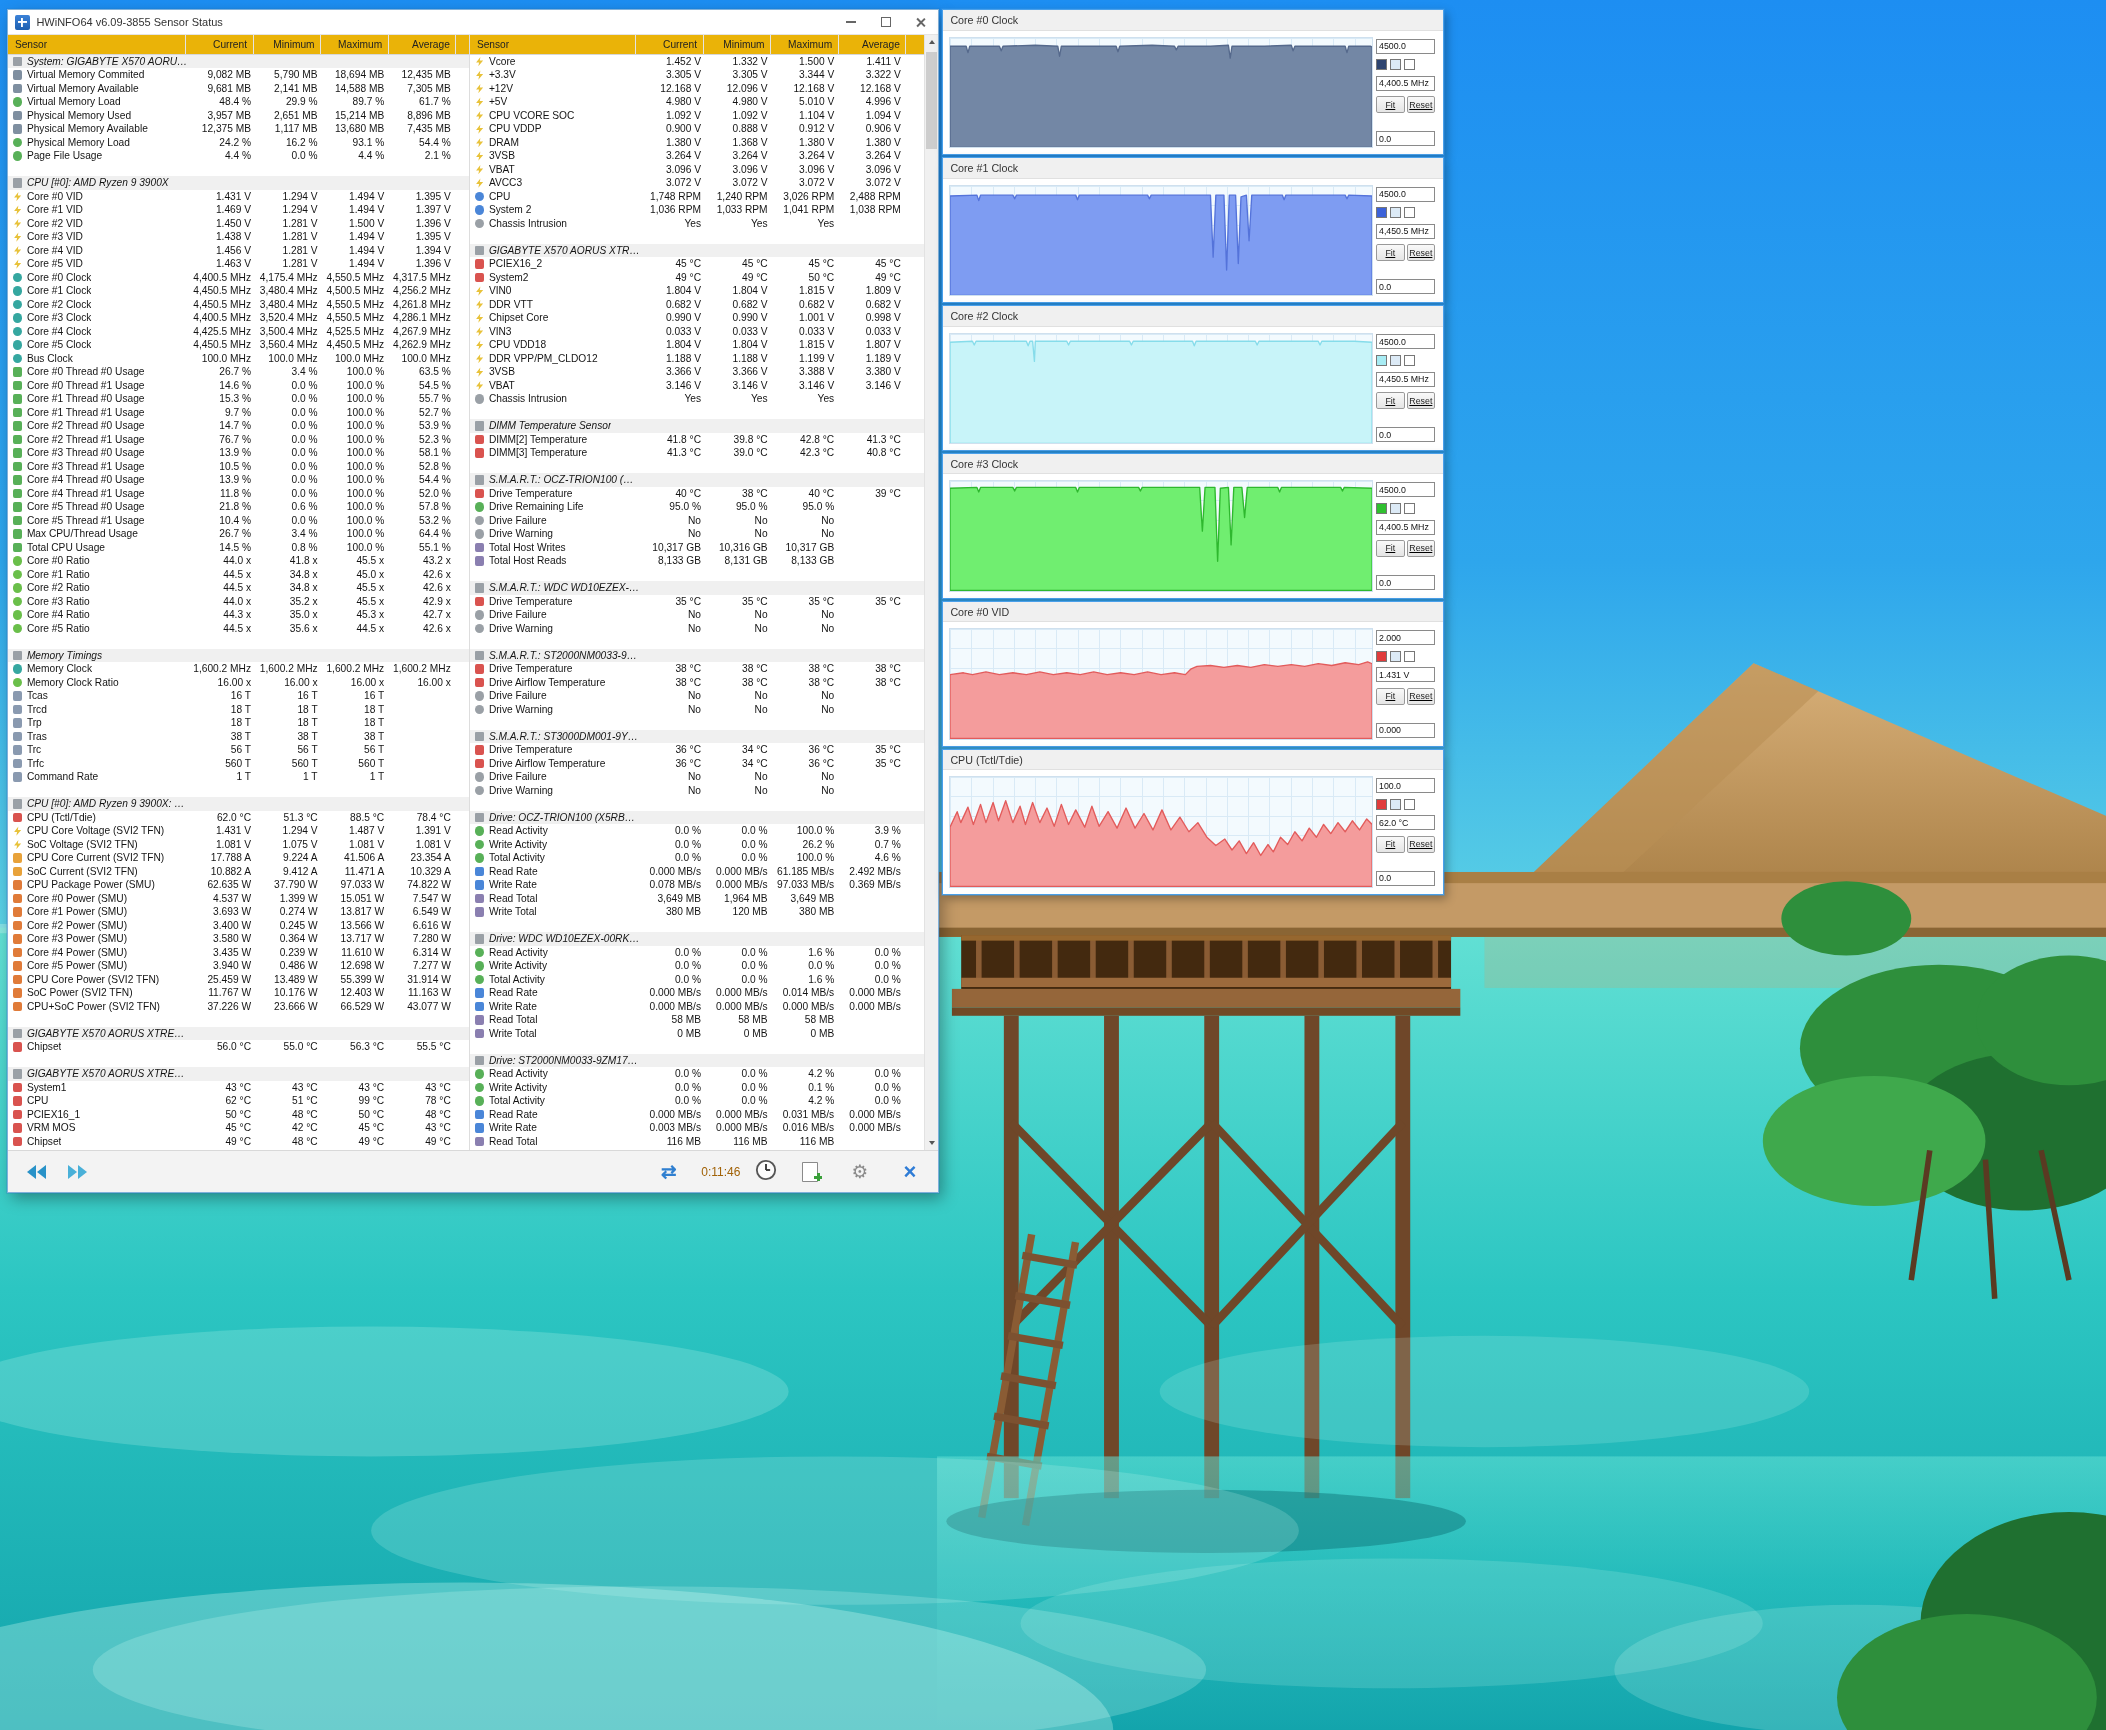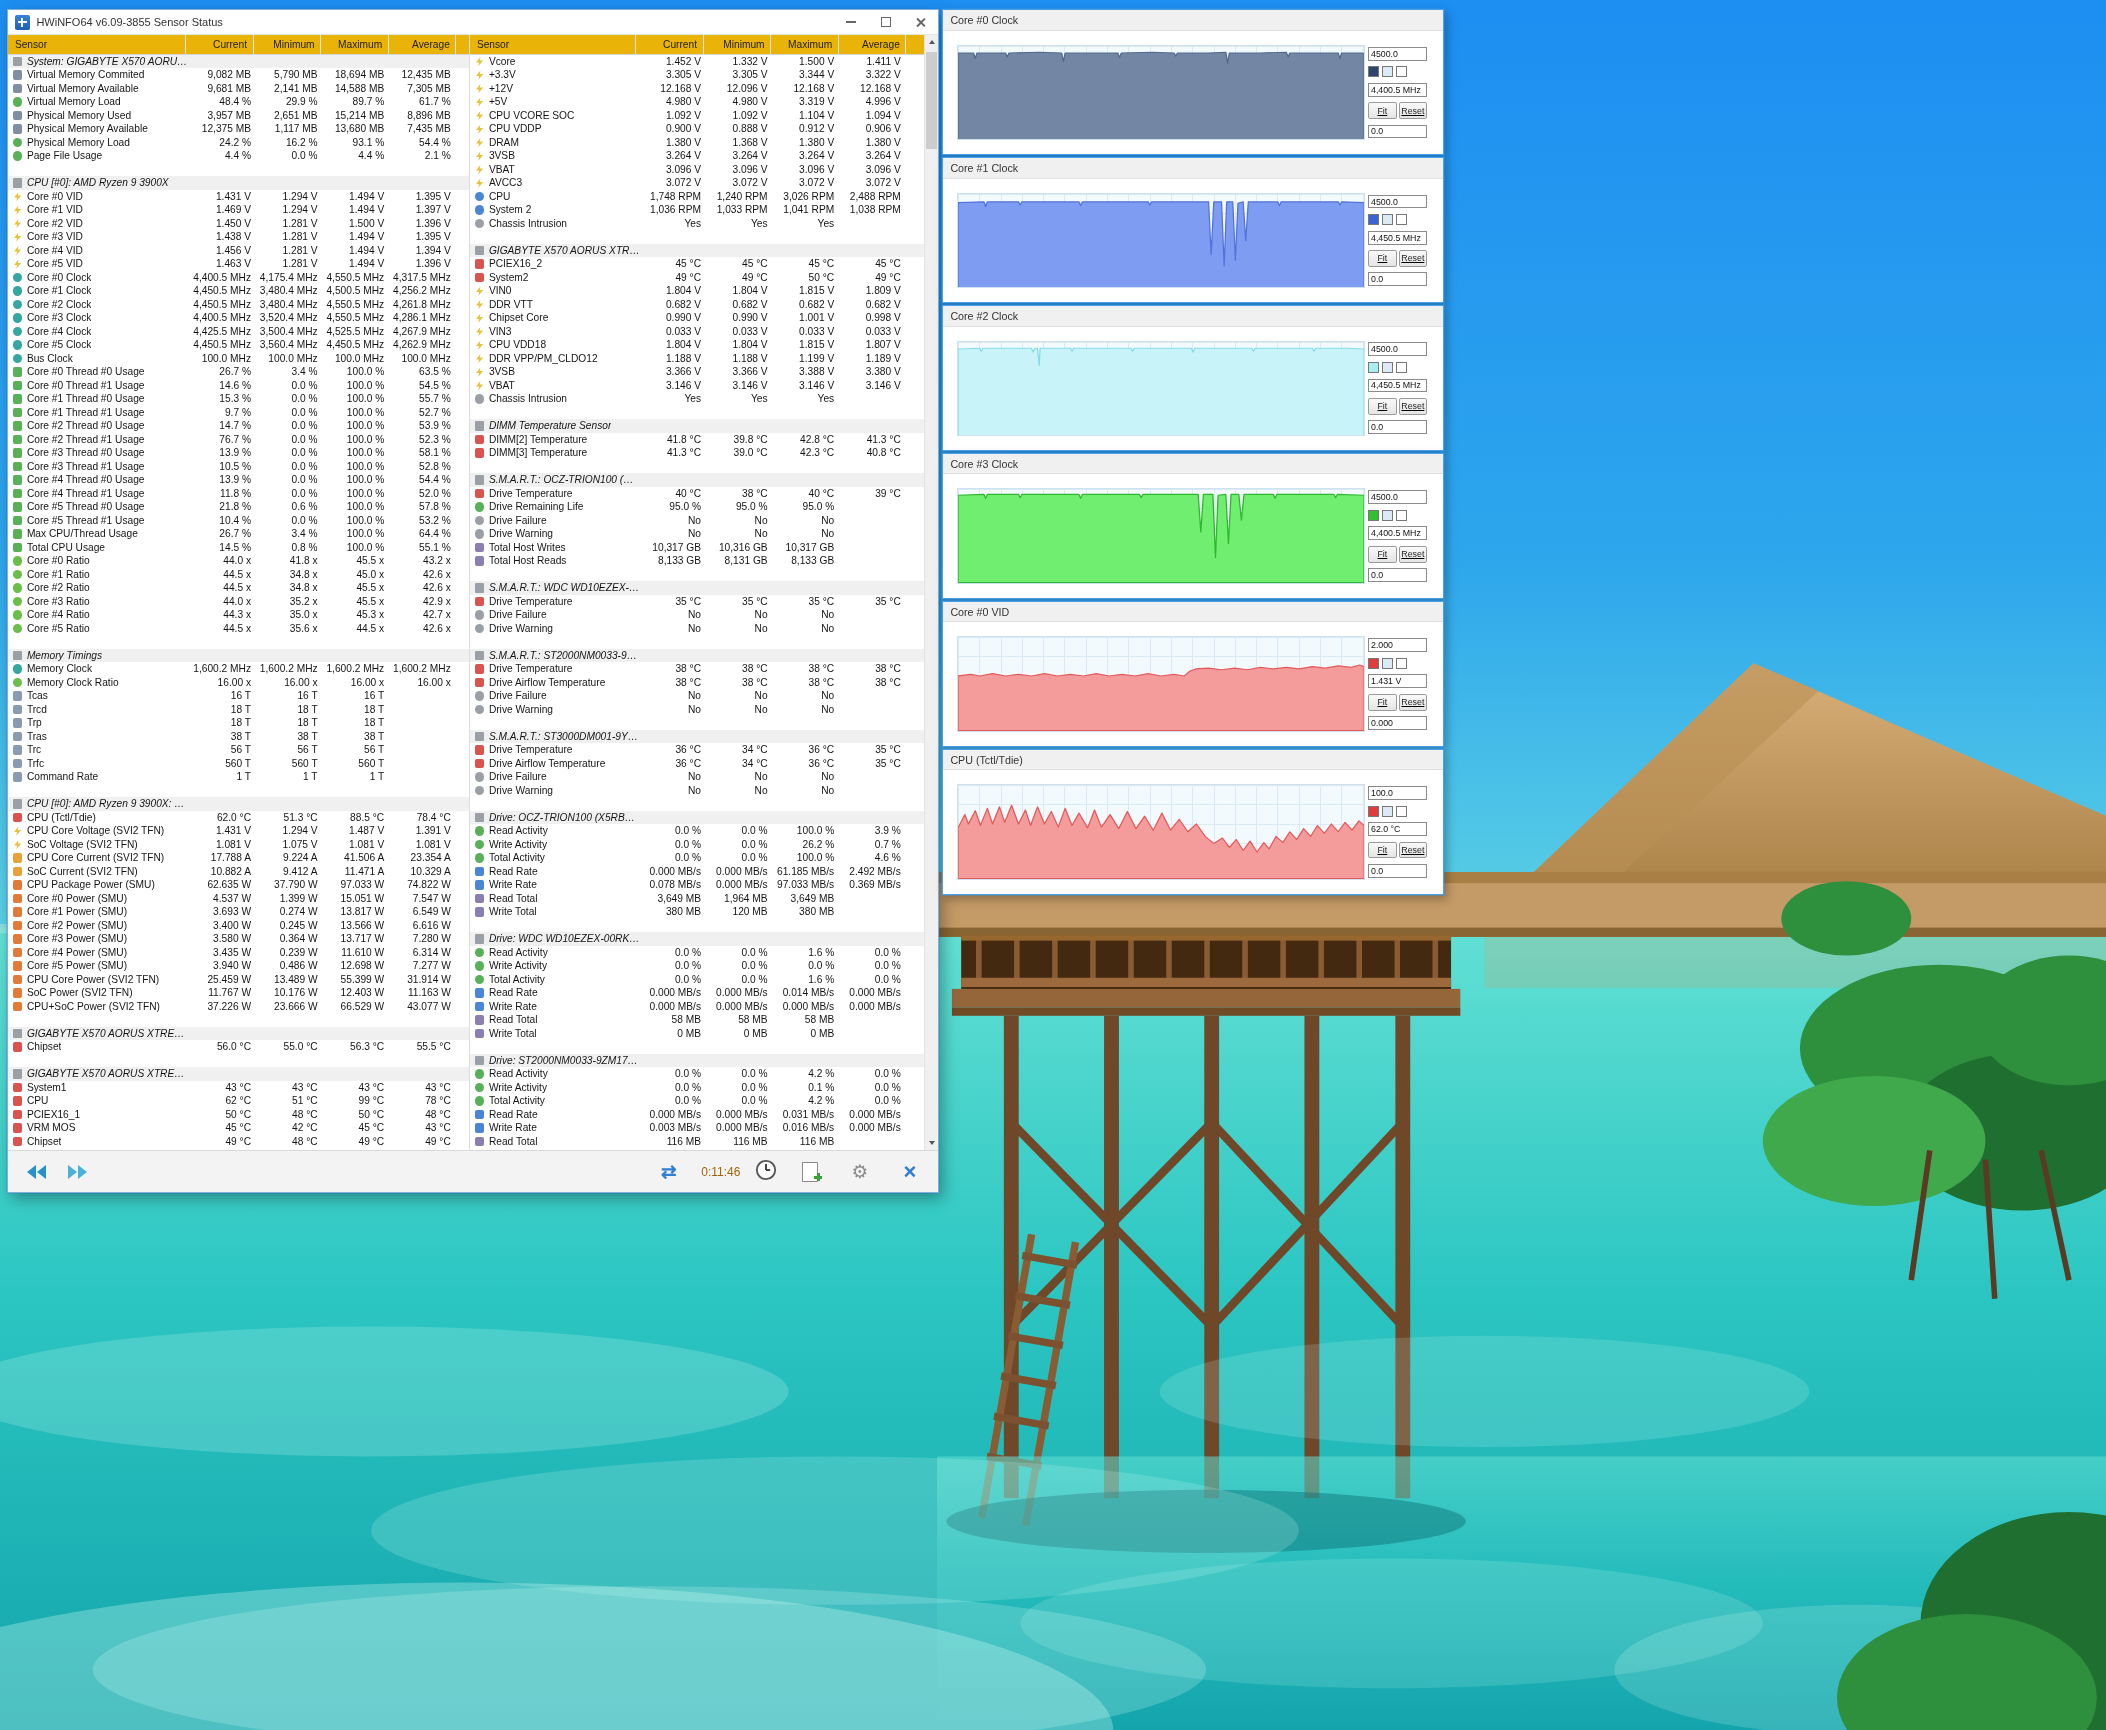--- a/index.html
+++ b/index.html
@@ -90,21 +90,21 @@
   .closex-glyph{font-size:22px;font-weight:bold;color:#2e7cd6;line-height:22px;}
 
   
   #graph-stack{position:absolute;left:942px;top:9.3px;width:502px;z-index:2;display:flex;flex-direction:column;gap:1.9px;}
   .gpanel{height:144px;flex:none;background:#fff;border:0.9px solid #4aa0ea;
           box-shadow:0 0 0 0.9px rgba(54,150,235,.4),2.8px 3.7px 9.3px rgba(0,0,0,.3);
           display:flex;flex-direction:column;}
   .g-titlebar{height:19.5px;flex:none;background:#f0f0f0;border-bottom:0.9px solid #e0e0e0;
               display:flex;align-items:center;padding-left:7.4px;}
   .g-title{font-size:10.7px;color:#333;}
-  .g-body{flex:1;display:flex;padding:14px;gap:3px;overflow:hidden;}
+  .g-body{flex:1;display:flex;padding:6px;gap:3px;overflow:hidden;}
   .g-plot{flex:1;position:relative;background:#f3fafe;border:0.9px solid #cfe0ee;
     background-image:repeating-linear-gradient(to right,#d9eaf6 0 0.9px,transparent 0.9px 21.3px),
                      repeating-linear-gradient(to bottom,#d9eaf6 0 0.9px,transparent 0.9px 19.5px);}
   .g-plot svg{position:absolute;left:0;top:0;width:100%;height:100%;}
   .g-ctrl{width:59px;flex:none;display:flex;flex-direction:column;gap:5.6px;padding:1.9px 1.9px 1.9px 0;}
   .g-input{height:15px;font-size:8.8px;font-family:inherit;border:0.9px solid #8a8a8a;padding:0 1.9px;background:#fff;width:100%;box-sizing:border-box;color:#111;}
   .g-swatches{display:flex;gap:2.8px;}
   .g-swatch{width:11px;height:11px;border:0.9px solid #777;box-sizing:border-box;}
   .sw2{background:#dceaf6;} .sw3{background:#fff;}
   .g-btns{display:flex;gap:1.9px;text-decoration:underline;}
@@ -1121,21 +1121,21 @@
     <span class="c-val">12.168 V</span>
   </div>
 
   <div class="srow">
     <span class="c-label">
       <span class="ricon i-volt"></span>
       <span class="lbl">+5V</span>
     </span>
     <span class="c-val">4.980 V</span>
     <span class="c-val">4.980 V</span>
-    <span class="c-val">3.319 V</span>
+    <span class="c-val">5.010 V</span>
     <span class="c-val">4.996 V</span>
   </div>
 
   <div class="srow">
     <span class="c-label">
       <span class="ricon i-volt"></span>
       <span class="lbl">CPU VCORE SOC</span>
     </span>
     <span class="c-val">1.092 V</span>
     <span class="c-val">1.092 V</span>

